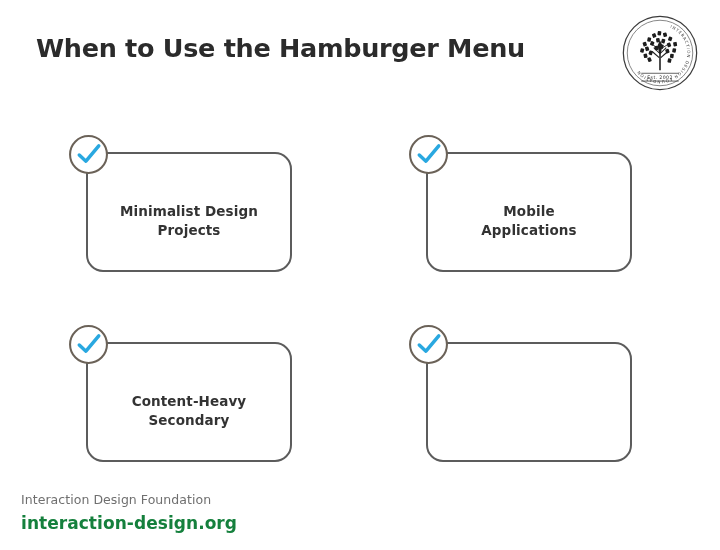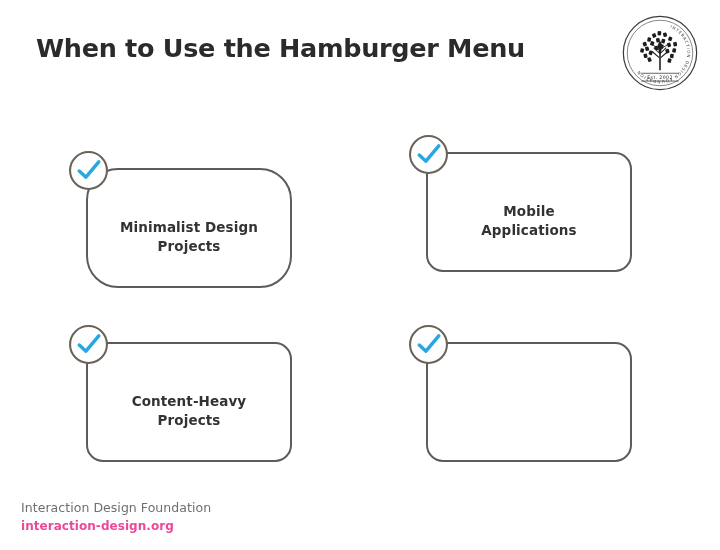--- a/index.html
+++ b/index.html
@@ -58,21 +58,21 @@
     height: 120px;
     box-sizing: border-box;
     border: 2px solid #5c5c5c;
     border-radius: 17px;
     background: #ffffff;
     display: flex;
     align-items: center;
     justify-content: center;
     padding: 10px 14px 4px 14px;
   }
-  .card.pos-0 { left: 0px;   top: 16px; border-radius: 32px;   }
+  .card.pos-0 { left: 0px;   top: 0px;   }
   .card.pos-1 { left: 340px; top: 0px;   }
   .card.pos-2 { left: 0px;   top: 190px; }
   .card.pos-3 { left: 340px; top: 190px; }
 
   .card-label {
     font-size: 13.5px;
     font-weight: 700;
     color: #333333;
     text-align: center;
     line-height: 1.42;
@@ -98,23 +98,23 @@
     bottom: 14px;
   }
   .footer-org {
     font-size: 12.5px;
     font-weight: 400;
     color: #6f6f6f;
     line-height: 1.55;
     letter-spacing: 0.05px;
   }
   .footer-url {
-    font-size: 12px;
+    font-size: 17px;
     font-weight: 700;
-    color: #ec4899;
+    color: #15803d;
     line-height: 1.55;
     letter-spacing: 0.05px;
   }
 </style>
 </head>
 <body>
 
 <div class="slide">
 
   <div class="page-title">When to Use the Hamburger Menu</div>
@@ -193,21 +193,21 @@
     </div>
 
     <div class="card pos-2">
       <span class="check-badge">
         <svg viewBox="0 0 40 40" xmlns="http://www.w3.org/2000/svg" aria-hidden="true">
           <circle cx="20" cy="20" r="18" fill="#ffffff" stroke="#6b6258" stroke-width="2"></circle>
           <path d="M11 20.5 L17.5 26.5 L30 11.5" fill="none" stroke="#29a8e0" stroke-width="3.4" stroke-linecap="round" stroke-linejoin="round"></path>
         </svg>
       </span>
       <span class="card-label">Content-Heavy
-Projects</span>
+Secondary</span>
     </div>
 
     <div class="card pos-3">
       <span class="check-badge">
         <svg viewBox="0 0 40 40" xmlns="http://www.w3.org/2000/svg" aria-hidden="true">
           <circle cx="20" cy="20" r="18" fill="#ffffff" stroke="#6b6258" stroke-width="2"></circle>
           <path d="M11 20.5 L17.5 26.5 L30 11.5" fill="none" stroke="#29a8e0" stroke-width="3.4" stroke-linecap="round" stroke-linejoin="round"></path>
         </svg>
       </span>
     </div>

